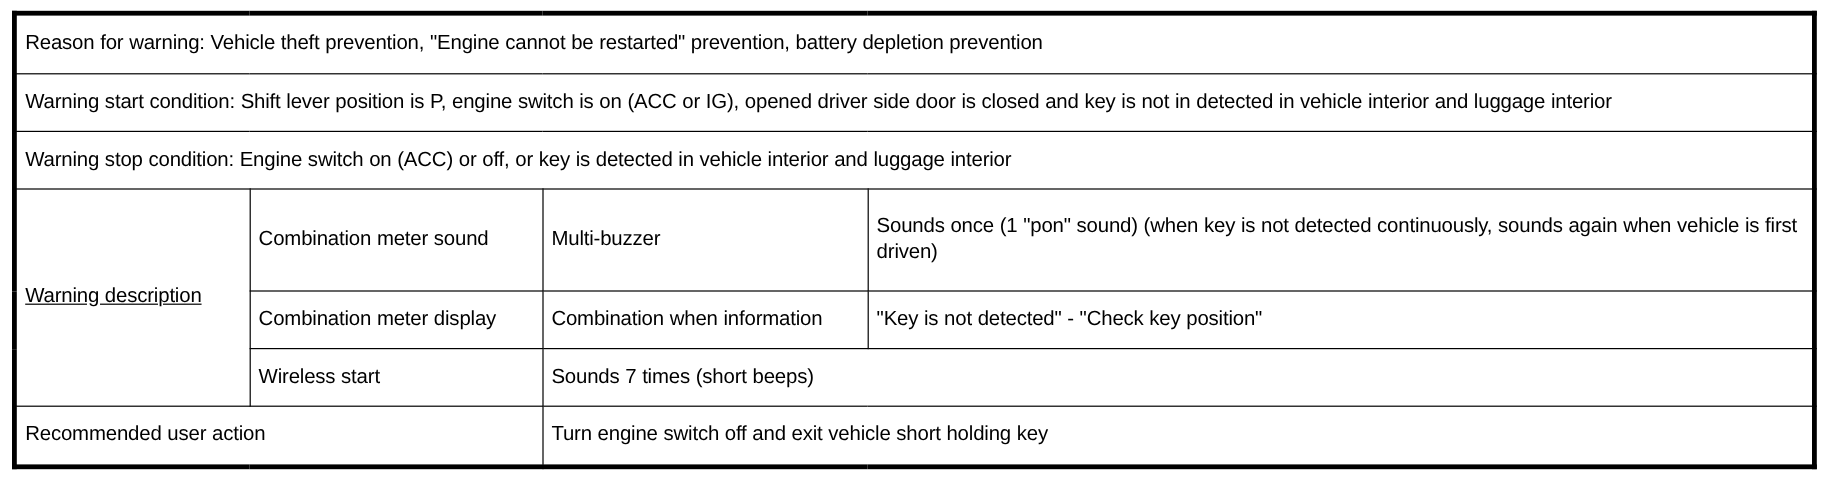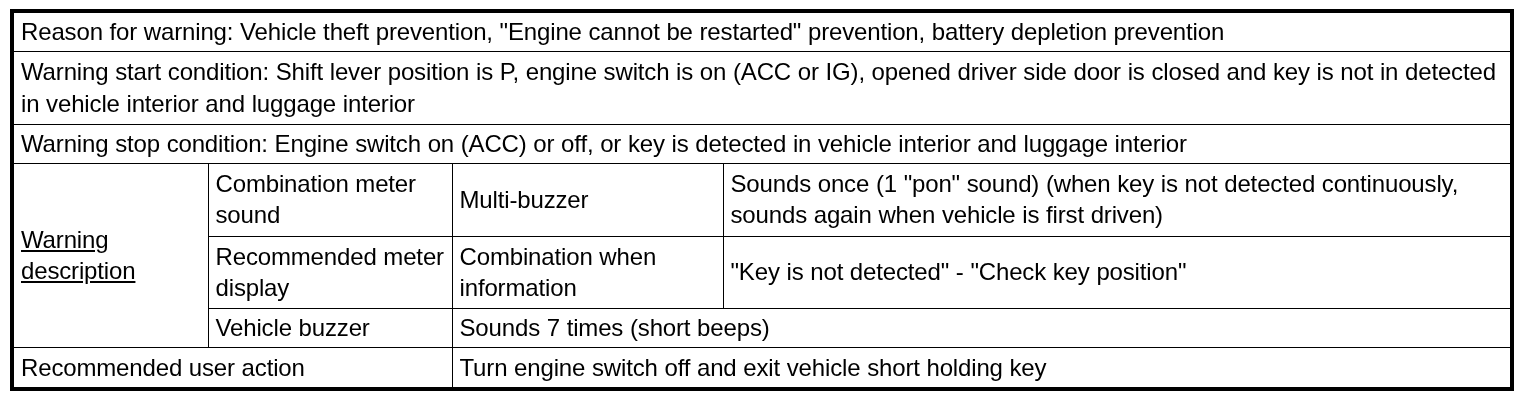--- a/index.html
+++ b/index.html
@@ -26,21 +26,21 @@
     height: 382px;
     border-collapse: collapse;
     table-layout: fixed;
     border: 4px solid #000000;
     background: #ffffff;
   }
   table.warn-table td {
     border: 1px solid #000000;
     vertical-align: middle;
     padding: 2px 6px 3px 7px;
-    font-size: 24px;
+    font-size: 17px;
     line-height: 1.30;
     letter-spacing: -0.15px;
     font-weight: 400;
     word-spacing: 0.2px;
   }
   
   td.banner {
     padding-top: 3px;
     padding-bottom: 4px;
   }
@@ -79,26 +79,26 @@
       <tr>
         <td class="banner" colspan="4">Warning stop condition: Engine switch on (ACC) or off, or key is detected in vehicle interior and luggage interior</td>
       </tr>
       <tr>
         <td class="rowspan-label" rowspan="3">Warning description</td>
         <td>Combination meter sound</td>
         <td>Multi-buzzer</td>
         <td>Sounds once (1 "pon" sound) (when key is not detected continuously, sounds again when vehicle is first driven)</td>
       </tr>
       <tr>
-        <td>Recommended meter display</td>
+        <td>Combination meter display</td>
         <td>Combination when information</td>
         <td>"Key is not detected" - "Check key position"</td>
       </tr>
       <tr>
-        <td>Vehicle buzzer</td>
+        <td>Wireless start</td>
         <td colspan="2">Sounds 7 times (short beeps)</td>
       </tr>
       <tr>
         <td class="label-cell" colspan="2">Recommended user action</td>
         <td colspan="2">Turn engine switch off and exit vehicle short holding key</td>
       </tr>
     </tbody>
   </table>
 </div>
 

